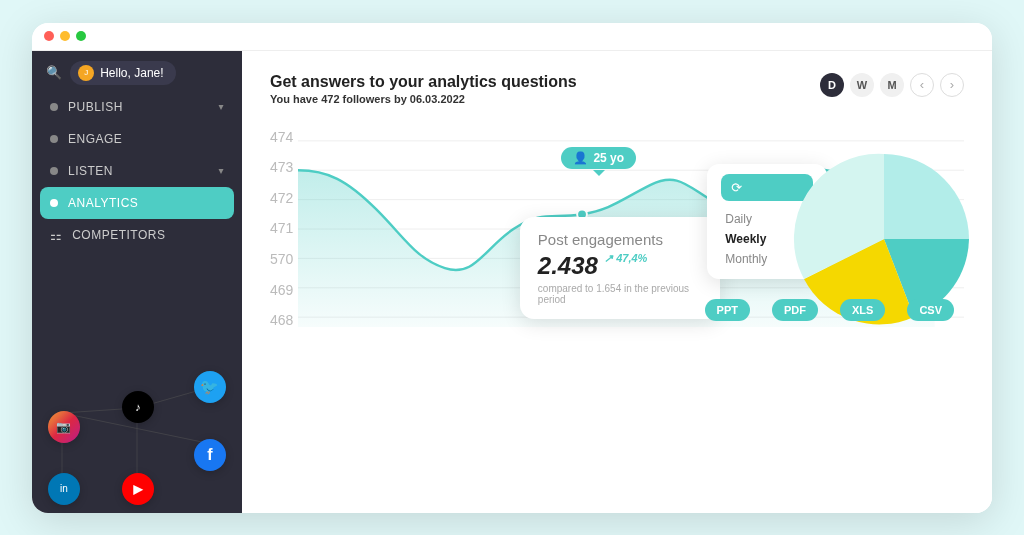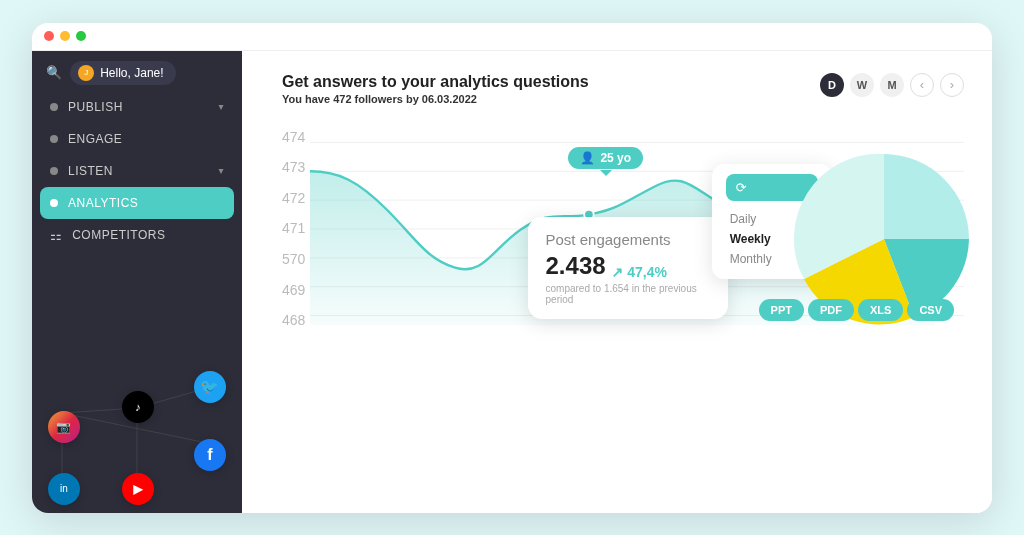--- a/index.html
+++ b/index.html
@@ -128,21 +128,20 @@
     .si-tiktok { background: #000; left: 90px; bottom: 90px; font-size: 11px; }
     .si-twitter { background: #1da1f2; left: 165px; bottom: 110px; }
     
     
     .main-content {
       flex: 1;
       background: #fff;
       padding: 22px 28px 18px 28px;
       position: relative;
       overflow: hidden;
-      margin-left: 12px;
     }
     .main-header {
       display: flex;
       align-items: flex-start;
       justify-content: space-between;
       margin-bottom: 14px;
     }
     .main-title {
       font-size: 16px;
       font-weight: 700;
@@ -236,25 +235,26 @@
     .engagement-label {
       font-size: 15px;
       color: #888;
       margin-bottom: 4px;
     }
     .engagement-value {
       font-size: 24px;
       font-weight: 700;
       color: #222;
       display: flex;
-      align-items: flex-end;
+      align-items: flex-start;
       gap: 6px;
+      font-style: italic;
     }
     .engagement-change {
-      font-size: 14px;
+      font-size: 11px;
       color: #4ecdc4;
       font-weight: 600;
     }
     .engagement-compare {
       font-size: 10px;
       color: #aaa;
       margin-top: 3px;
     }
     
     .period-dropdown {
@@ -295,21 +295,21 @@
       top: 20px;
       width: 190px;
       height: 190px;
     }
     
     .export-btns {
       position: absolute;
       bottom: 18px;
       right: 10px;
       display: flex;
-      gap: 4px;
+      gap: 22px;
     }
     .export-btn {
       background: #4ecdc4;
       color: #fff;
       border: none;
       border-radius: 20px;
       padding: 5px 12px;
       font-size: 11px;
       font-weight: 700;
       cursor: pointer;

